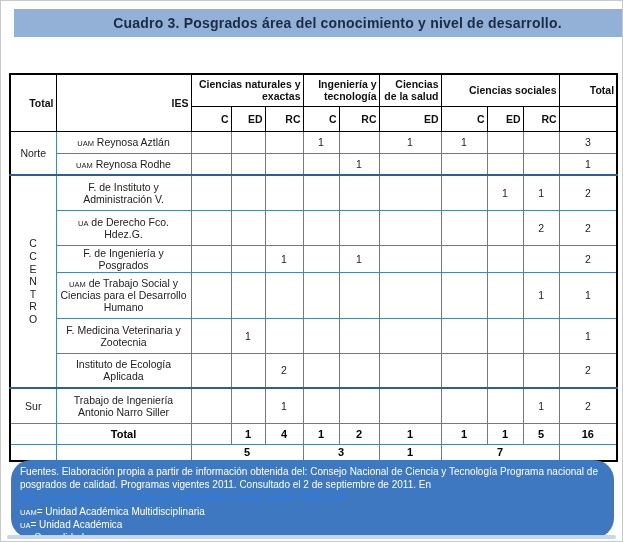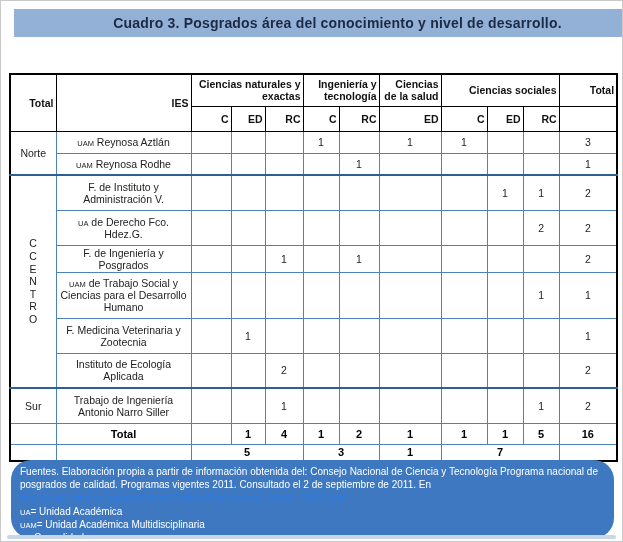--- a/index.html
+++ b/index.html
@@ -235,20 +235,20 @@
       <td colspan="2">3</td>
       <td>1</td>
       <td colspan="3">7</td>
       <td></td>
     </tr>
   </tbody>
     </table>
 
   <div class="footer-box">
     <span>Fuentes. Elaboración propia a partir de  información obtenida del: Consejo Nacional de Ciencia y Tecnología Programa nacional de posgrados de calidad. Programas vigentes 2011. Consultado el 2 de septiembre de 2011. En </span><span class="link">http://www.conacyt.gob.mx/Becas/Calidad/Documents/Listado_PNPC.pdf</span>
+    <div><span class="fsc">UAM</span><span>= Unidad Académica Multidisciplinaria</span></div>
     <div><span class="fsc">UA</span><span>= Unidad Académica</span></div>
-    <div><span class="fsc">UAM</span><span>= Unidad Académica Multidisciplinaria</span></div>
     <div><span class="fsc">C</span><span>= Consolidado,</span></div>
     
   </div>
 
   <div class="bottom-strip"></div>
 </div>
 
 </body></html>

